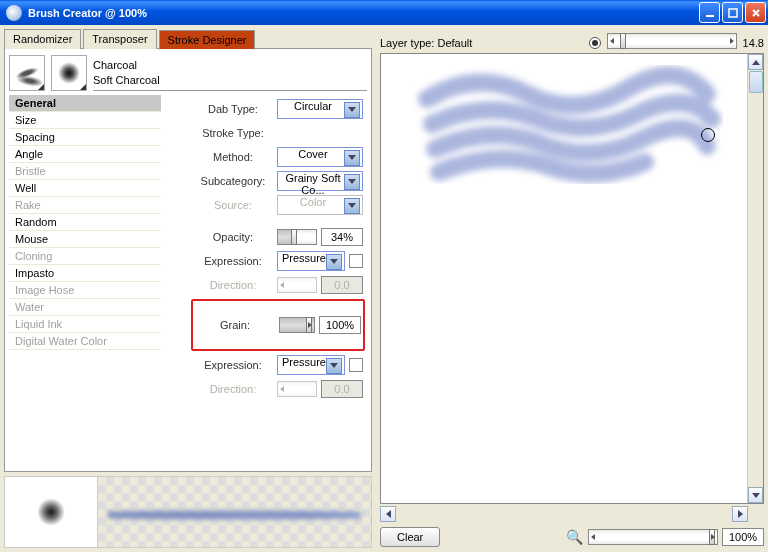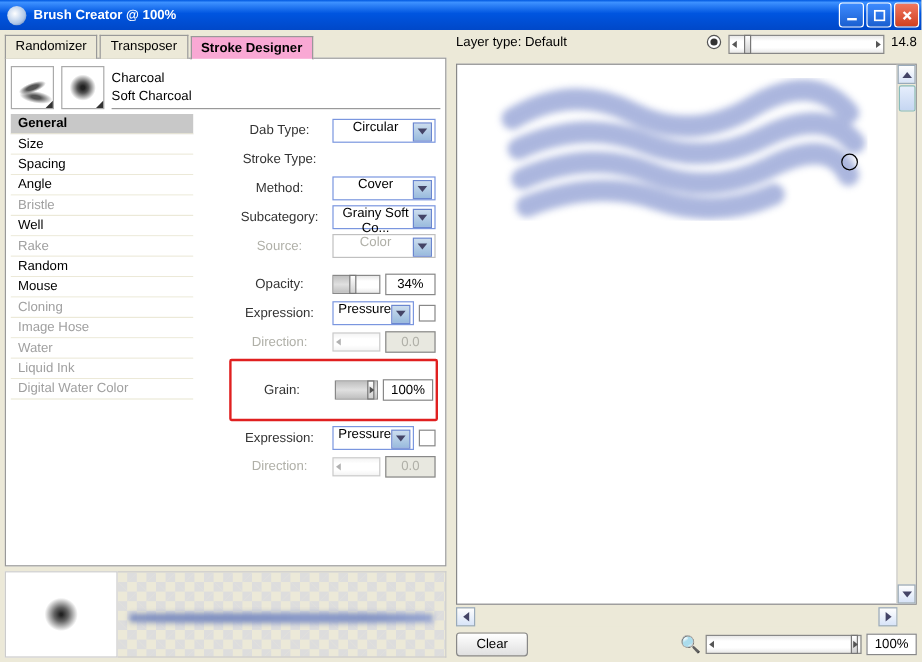--- a/index.html
+++ b/index.html
@@ -9,21 +9,21 @@
 .titlebar .title { flex: 1; }
 .winbtns { display: flex; gap: 2px; }
 .winbtn { width: 21px; height: 21px; border: 1px solid #fff; border-radius: 3px; display: flex; align-items: center; justify-content: center; color: #fff; font-weight: bold; }
 .winbtn.min, .winbtn.max { background: linear-gradient(#3d8bff,#1a5fd0); }
 .winbtn.close { background: linear-gradient(#f07860,#d04020); }
 .content { display: flex; padding: 4px; gap: 8px; height: 527px; }
 .left { width: 368px; display: flex; flex-direction: column; }
 .right { flex: 1; display: flex; flex-direction: column; }
 .tabs { display: flex; height: 20px; margin-bottom: -1px; position: relative; z-index: 1; }
 .tab { padding: 3px 8px; border: 1px solid #999; background: #ece9d8; border-bottom: none; margin-right: 2px; position: relative; }
-.tab.active { background: #f9a8d4; border-bottom: 1px solid #fff; top: 1px; z-index: 2; font-weight: bold; }
+.tab.active { background: #c2410c; border-bottom: 1px solid #fff; top: 1px; z-index: 2; }
 .panel { border: 1px solid #999; background: #fff; padding: 4px; flex: 1; display: flex; flex-direction: column; }
 .brushrow { display: flex; align-items: flex-end; gap: 6px; height: 38px; }
 .brushswatch { width: 36px; height: 36px; border: 1px solid #aaa; display: flex; align-items: center; justify-content: center; background: #fff; position: relative; }
 .brushswatch.dab::after { content: ""; width: 24px; height: 8px; background: radial-gradient(ellipse at center, #555 30%, transparent 70%); transform: rotate(-20deg); }
 .brushswatch.dab::before { content: ""; position:absolute; width: 28px; height: 10px; background: radial-gradient(ellipse at center, #555 20%, transparent 70%); transform: rotate(10deg); top:20px; left:6px; }
 .brushswatch.dot::after { content: ""; width: 22px; height: 22px; border-radius: 50%; background: radial-gradient(circle,#222 10%,#555 30%, transparent 70%); }
 .brushswatch .tri { position:absolute; right:0; bottom:0; width:0;height:0;border-left:6px solid transparent;border-bottom:6px solid #333; }
 .brushnames { border-bottom:1px solid #999; flex:1; padding-bottom:2px; }
 .brushnames div { line-height: 15px; }
 .splitmain { display: flex; flex: 1; margin-top: 4px; gap: 28px; }
@@ -47,21 +47,21 @@
 .slider .rtri { position:absolute;right:2px;top:4px;width:0;height:0;border-top:3px solid transparent;border-bottom:3px solid transparent;border-left:4px solid #555;}
 .valbox { width:42px; height:18px; border:1px solid #888; background:#fff; text-align:center; line-height:16px; }
 .valbox.disabled { background:#e8e8e0; color:#b0b0a8; }
 .chk { width:14px;height:14px;border:1px solid #888;background:#fff; }
 .highlight { border:2px solid #e02020; padding:12px 2px; margin:2px -2px; border-radius:2px; }
 .previewstrip { height: 72px; display:flex; margin-top:4px; }
 .dabprev { width:94px; height:100%; background:#fff; border:1px solid #ccc; display:flex;align-items:center;justify-content:center; }
 .dabprev::after { content:""; width:28px;height:28px;border-radius:50%;background:radial-gradient(circle,#222 5%,#666 30%,transparent 70%); }
 .strokeprev { flex:1; height:100%; background-image:linear-gradient(45deg,#ddd 25%,transparent 25%),linear-gradient(-45deg,#ddd 25%,transparent 25%),linear-gradient(45deg,transparent 75%,#ddd 75%),linear-gradient(-45deg,transparent 75%,#ddd 75%); background-size:16px 16px; background-position:0 0,0 8px,8px -8px,-8px 0; position:relative; border:1px solid #ccc; border-left:none; }
 .strokeprev::after { content:""; position:absolute; left:10px; right:10px; top:30px; height:16px; background:radial-gradient(ellipse at 20% 50%,#8090c0 20%,transparent 50%),radial-gradient(ellipse at 40% 50%,#90a0d0 20%,transparent 50%),radial-gradient(ellipse at 60% 50%,#8090c0 20%,transparent 50%),radial-gradient(ellipse at 80% 50%,#90a0d0 20%,transparent 50%); filter:blur(2px); }
-.layerrow { display:flex; align-items:flex-start; height:20px; gap:6px; margin-bottom:4px; }
+.layerrow { display:flex; align-items:flex-end; height:20px; gap:6px; margin-bottom:4px; }
 .layerrow .radio { width:12px;height:12px;border:1px solid #555;border-radius:50%;background:#fff;display:flex;align-items:center;justify-content:center; }
 .layerrow .radio::after { content:"";width:6px;height:6px;border-radius:50%;background:#333; }
 .canvas { flex:1; background:#fff; border:1px solid #888; position:relative; }
 .scribble { position:absolute; left:30px; top:10px; right:40px; height:120px; }
 .scribble svg { width:100%; height:100%; }
 .cursor-circ { position:absolute; right:48px; top:74px; width:14px;height:14px;border:1px solid #000;border-radius:50%; }
 .vsb { position:absolute; right:0; top:0; bottom:0; width:16px; background:#ece9d8; border-left:1px solid #ccc; }
 .vsb .btn { height:16px; background:linear-gradient(#fefefe,#d8e4f8); border:1px solid #9ab; display:flex;align-items:center;justify-content:center; }
 .vsb .thumb { width: 14px; margin:1px; height:22px; background:linear-gradient(#e6eefc,#c5d6f2); border:1px solid #8bb; border-radius:2px; }
 .hsb { height:16px; background:#ece9d8; display:flex; margin-top:2px; }
@@ -127,20 +127,21 @@
             <div class="item selected">General</div>
             <div class="item">Size</div>
             <div class="item">Spacing</div>
             <div class="item">Angle</div>
             <div class="item disabled">Bristle</div>
             <div class="item">Well</div>
             <div class="item disabled">Rake</div>
             <div class="item">Random</div>
             <div class="item">Mouse</div>
             <div class="item disabled">Cloning</div>
+            <div class="item">Impasto</div>
             <div class="item disabled">Image Hose</div>
             <div class="item disabled">Water</div>
             <div class="item disabled">Liquid Ink</div>
             <div class="item disabled">Digital Water Color</div>
           </div>
         <div class="props">
           <div class="prow">
               <div class="lbl">Dab Type:</div>
               <div class="fakeselect"><span>Circular</span><span class="arrow"></span></div>
             </div>

